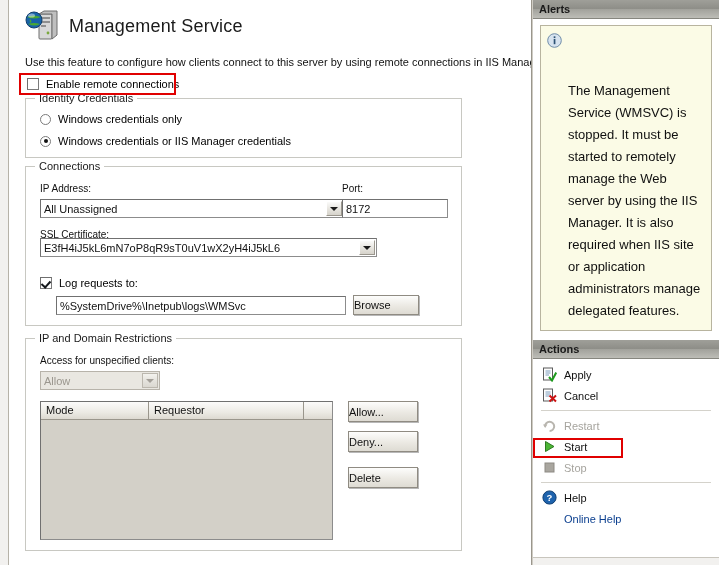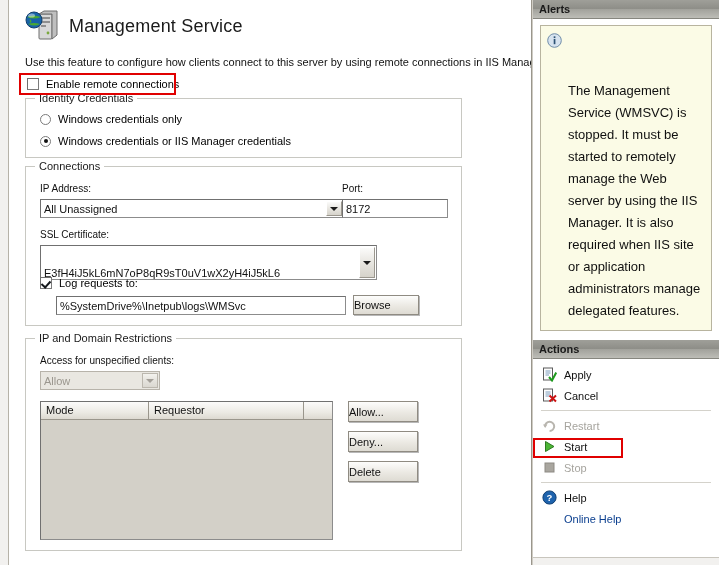--- a/index.html
+++ b/index.html
@@ -204,21 +204,21 @@
   }
   .arrow-dn {
     width: 0; height: 0;
     border-left: 4px solid transparent;
     border-right: 4px solid transparent;
     border-top: 4px solid #1a1a1a;
   }
 
   #ip-combo  { left: 14px; top: 32px; width: 304px; height: 19px; }
   #port-box  { left: 316px; top: 32px; width: 106px; height: 19px; }
-  #ssl-combo { left: 14px; top: 78px; width: 337px; height: 35px; align-items: flex-end; }
+  #ssl-combo { left: 14px; top: 71px; width: 337px; height: 19px; }
 
   #logchk-row { position: absolute; left: 14px; top: 110px; }
   #log-path {
     left: 30px; top: 129px; width: 290px; height: 19px;
   }
   .btn {
     position: absolute;
     background: linear-gradient(to bottom, #fdfdfc 0%, #eceae4 52%, #dedbd3 100%);
     border: 1px solid #8f8b82;
     box-sizing: border-box;
@@ -271,21 +271,21 @@
     overflow: hidden;
     white-space: nowrap;
   }
   .lv-col.c1 { width: 108px; }
   .lv-col.c2 { width: 155px; }
   .lv-col.c3 { flex: 1 1 auto; border-right: none; }
   .lv-body { height: calc(100% - 18px); background: #d3d0c8; }
 
   #btn-allow  { left: 322px; top: 62px;  width: 70px; height: 21px; }
   #btn-deny   { left: 322px; top: 92px;  width: 70px; height: 21px; }
-  #btn-delete { left: 322px; top: 122px; width: 70px; height: 21px; }
+  #btn-delete { left: 322px; top: 128px; width: 70px; height: 21px; }
 
   
   #right-pane {
     width: 187px;
     flex: 0 0 auto;
     background: #ffffff;
     position: relative;
     border-left: 1px solid #cfccc4;
     box-sizing: border-box;
   }

